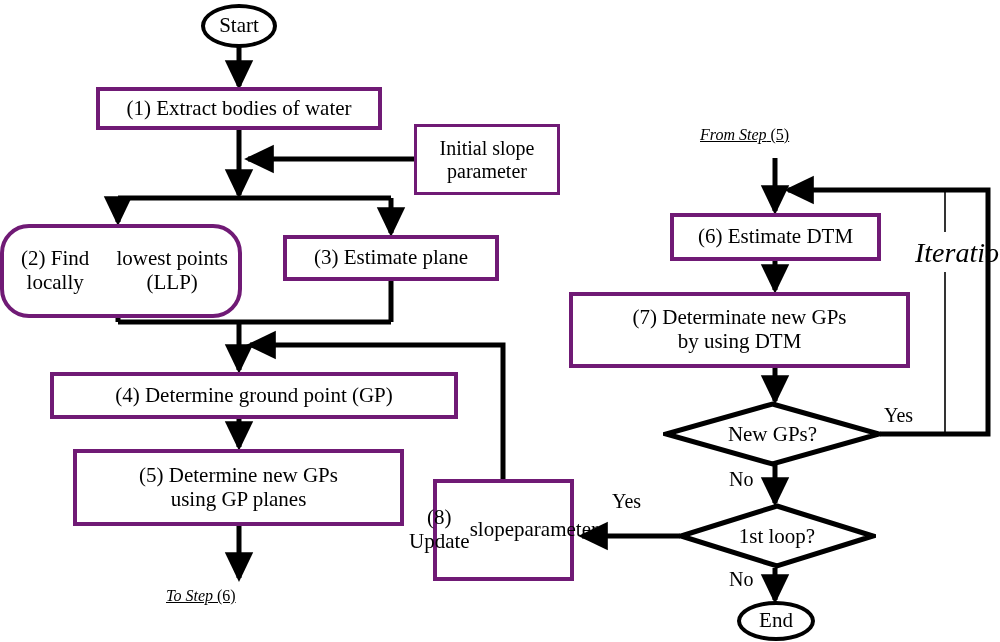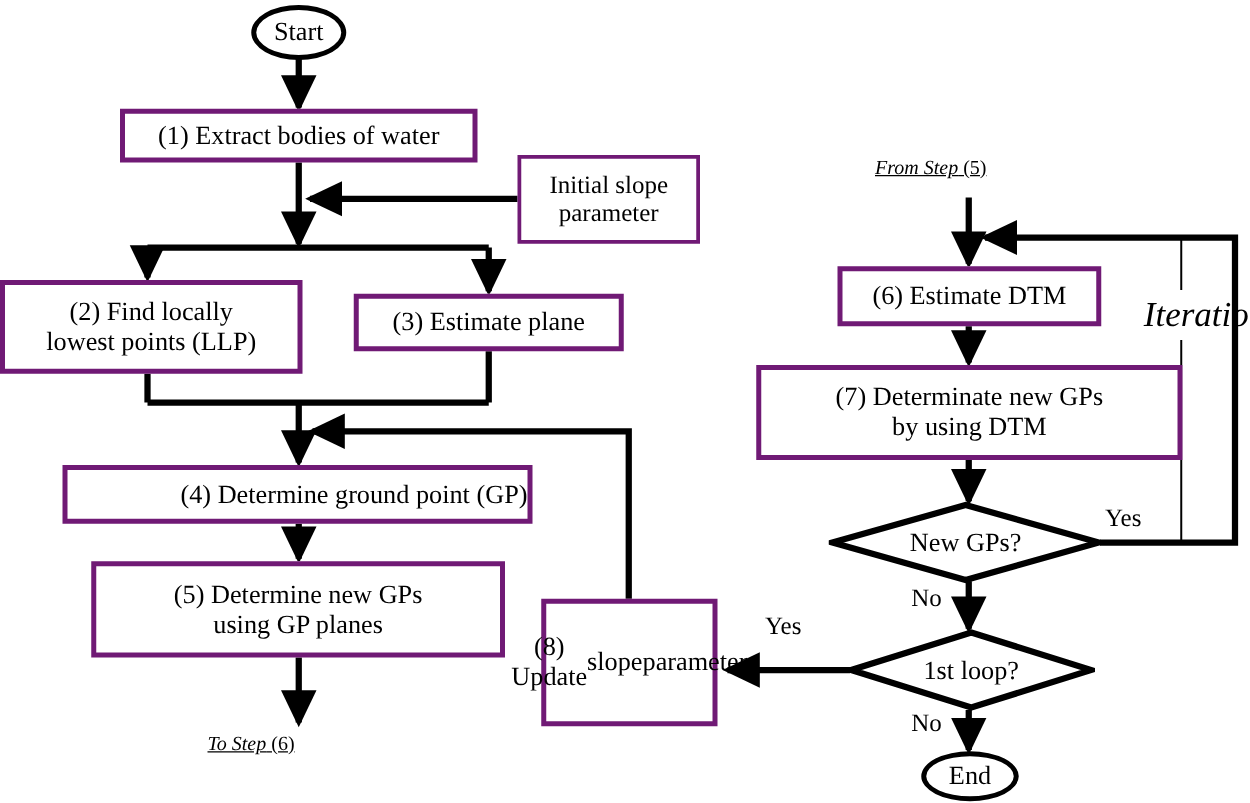--- a/index.html
+++ b/index.html
@@ -149,49 +149,49 @@
 
   <div class="node proc" style="left:96px; top:87px; width:286px; height:43px;">
     <span>(1) Extract bodies of water</span>
   </div>
 
   <div class="node proc thin" style="left:414px; top:124px; width:146px; height:71px; flex-direction:column;">
     <span>Initial slope</span>
     <span>parameter</span>
   </div>
 
-  <div class="node proc" style="left:0px; top:224px; width:242px; height:75px; flex-direction:column;">
+  <div class="node proc" style="left:0px; top:224px; width:242px; height:94px; border-radius:29px;">
     <span>(2) Find locally</span>
     <span>lowest points (LLP)</span>
   </div>
 
   <div class="node proc" style="left:283px; top:235px; width:216px; height:46px;">
     <span>(3) Estimate plane</span>
   </div>
 
-  <div class="node proc" style="left:50px; top:372px; width:376px; height:47px;justify-content:flex-end;">
+  <div class="node proc" style="left:50px; top:372px; width:408px; height:47px;">
     <span>(4) Determine ground point (GP)</span>
   </div>
 
   <div class="node proc" style="left:73px; top:449px; width:331px; height:77px; flex-direction:column;">
     <span>(5) Determine new GPs</span>
     <span>using GP planes</span>
   </div>
 
   <div class="node proc" style="left:433px; top:479px; width:141px; height:102px; flex-direction:row;">
     <span>(8) Update</span>
     <span>slope</span>
     <span>parameter</span>
   </div>
 
   <div class="node proc" style="left:670px; top:213px; width:211px; height:48px;">
     <span>(6) Estimate DTM</span>
   </div>
 
-  <div class="node proc" style="left:605px; top:292px; width:341px; height:76px; flex-direction:column;">
+  <div class="node proc" style="left:569px; top:292px; width:341px; height:76px; flex-direction:column;">
     <span>(7) Determinate new GPs</span>
     <span>by using DTM</span>
   </div>
 
   <div class="node terminator" style="left:737px; top:601px; width:78px; height:40px;">
     <span>End</span>
   </div>
 
   <div class="diamond-wrap" style="left:663px; top:401px; width:219px; height:66px;">
     <svg width="219" height="66" viewBox="0 0 219 66" xmlns="http://www.w3.org/2000/svg">

